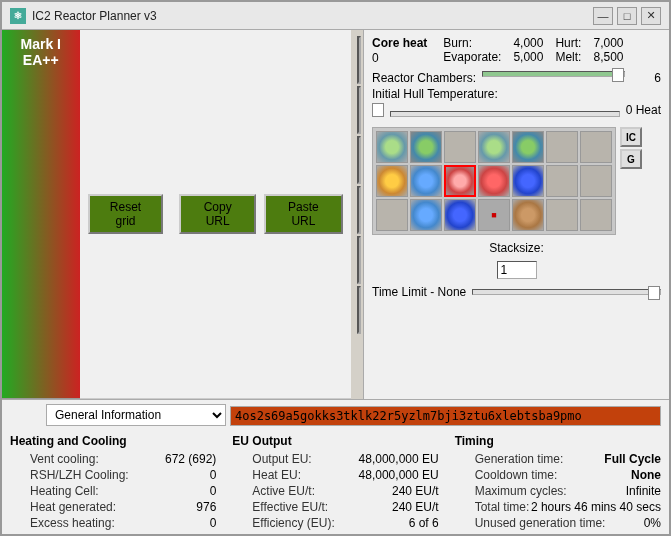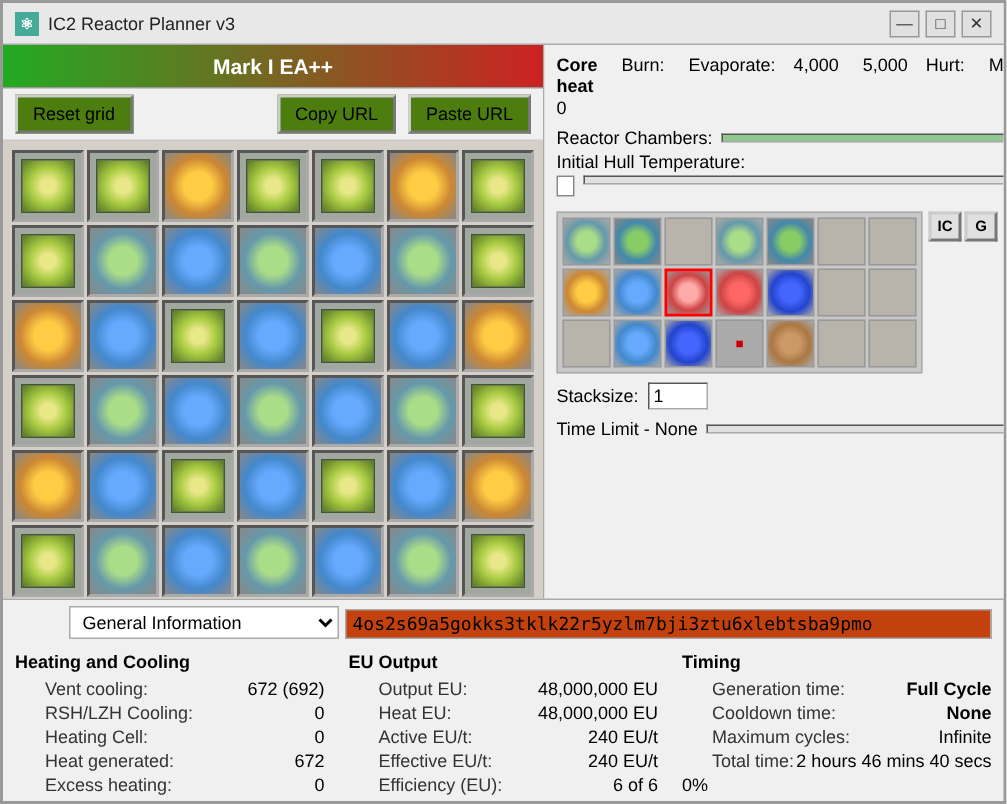--- a/index.html
+++ b/index.html
@@ -58,21 +58,21 @@
     .content {
       display: flex;
       flex: 1;
       overflow: hidden;
     }
 
     
     .left-panel {
       width: 362px;
       display: flex;
-      flex-direction: column;
+      flex-direction: row;
       border-right: 1px solid #aaa;
     }
 
     .mark-banner {
       background: linear-gradient(to right, #22aa22, #cc2222);
       color: white;
       text-align: center;
       font-weight: bold;
       font-size: 14px;
       padding: 6px 0;
@@ -147,34 +147,34 @@
     }
     .stat-value {
       font-size: 12px;
     }
     .stats-table {
       display: flex;
       gap: 12px;
     }
     .stats-col {
       display: flex;
-      flex-direction: row;
-      gap: 16px;
+      flex-direction: column;
+      gap: 0;
     }
     .stats-entry {
       display: flex;
       gap: 4px;
     }
 
     .slider-section {
       margin-bottom: 4px;
     }
     .slider-row {
       display: flex;
-      align-items: center;
+      align-items: flex-start;
       gap: 6px;
       margin-bottom: 2px;
     }
     .slider-label {
       font-size: 12px;
       white-space: nowrap;
     }
     .slider-track {
       flex: 1;
       height: 6px;
@@ -195,21 +195,21 @@
       cursor: pointer;
     }
     .slider-value {
       font-size: 12px;
       min-width: 30px;
       text-align: right;
     }
 
     .heat-slider-row {
       display: flex;
-      align-items: flex-start;
+      align-items: flex-end;
       gap: 6px;
       margin-bottom: 6px;
     }
     .heat-thumb {
       width: 12px; height: 14px;
       background: white;
       border: 1px solid #888;
       cursor: pointer;
     }
     .heat-track {
@@ -255,21 +255,21 @@
     .item-cell.selected {
       border: 2px solid #ff0000;
     }
     .item-cell.empty-slot {
       background: #b8b4ac;
     }
 
     
     .ic-g-buttons {
       display: flex;
-      flex-direction: row;
+      flex-direction: column;
       gap: 2px;
       margin-left: 2px;
     }
     .ic-btn {
       width: 22px;
       height: 20px;
       border: 2px outset #ccc;
       background: #e0e0e0;
       font-size: 10px;
       font-weight: bold;
@@ -277,20 +277,21 @@
       display: flex;
       align-items: center;
       justify-content: center;
     }
 
     .stacksize-row {
       display: flex;
       align-items: center;
       gap: 6px;
       margin-bottom: 6px;
+      flex-direction: column;
     }
     .stacksize-input {
       width: 40px;
       border: 1px inset #aaa;
       padding: 1px 3px;
       font-size: 12px;
     }
 
     .time-limit-row {
       display: flex;
@@ -637,21 +638,21 @@
         <div class="info-entry">
           <span class="key">RSH/LZH Cooling:</span>
           <span class="val">0</span>
         </div>
         <div class="info-entry">
           <span class="key">Heating Cell:</span>
           <span class="val">0</span>
         </div>
         <div class="info-entry">
           <span class="key">Heat generated:</span>
-          <span class="val">672</span>
+          <span class="val">976</span>
         </div>
         <div class="info-entry">
           <span class="key">Excess heating:</span>
           <span class="val">0</span>
         </div>
       </div>
 
       <div class="info-col">
         <div class="info-col-title">EU Output</div>
         <div class="info-entry">
@@ -688,18 +689,19 @@
         </div>
         <div class="info-entry">
           <span class="key">Maximum cycles:</span>
           <span class="val">Infinite</span>
         </div>
         <div class="info-entry">
           <span class="key">Total time:</span>
           <span class="val">2 hours 46 mins 40 secs</span>
         </div>
         <div class="info-entry">
+          <span class="key">Unused generation time:</span>
           <span class="val">0%</span>
         </div>
       </div>
     </div>
   </div>
 </div>
 
 </body></html>

